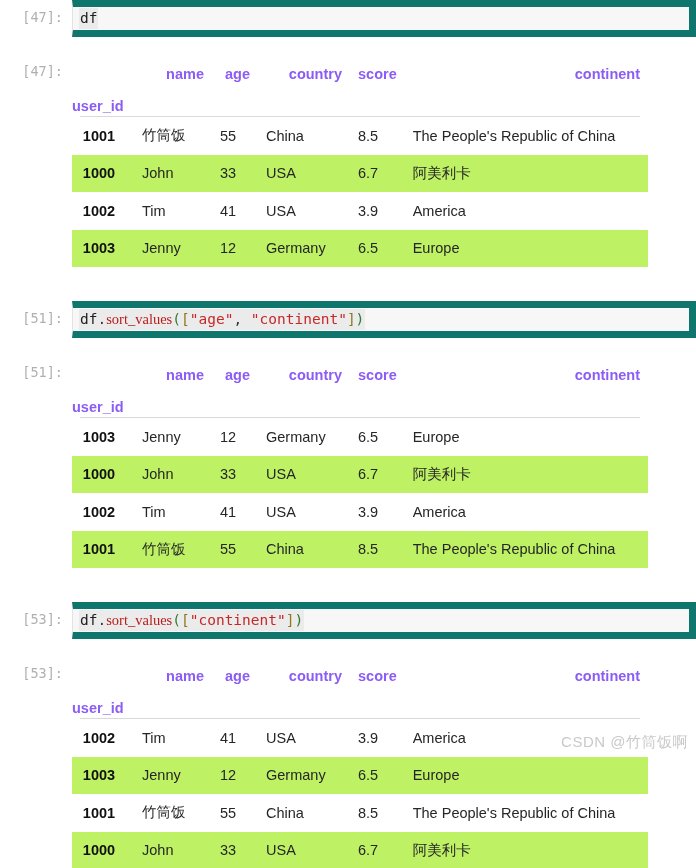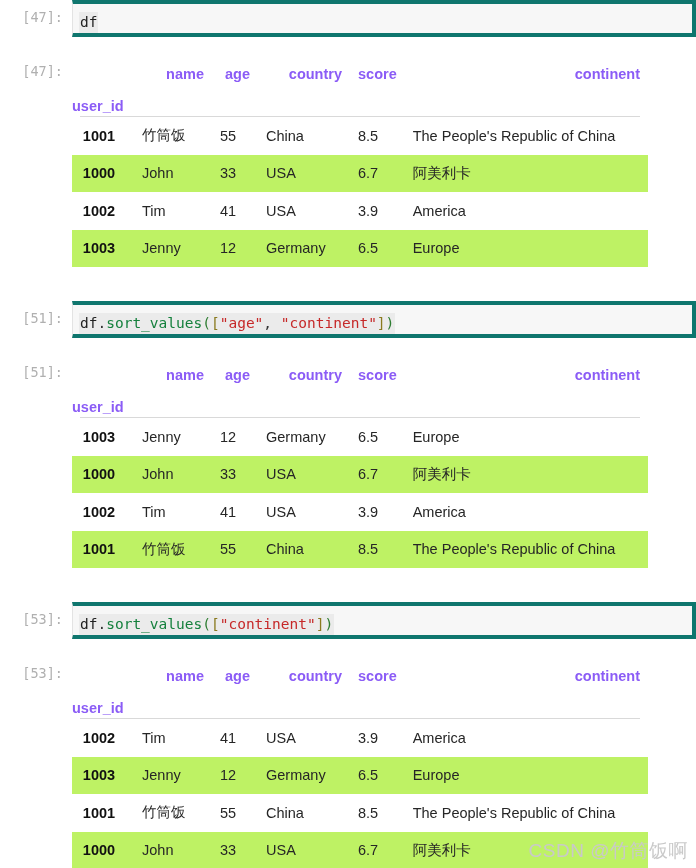--- a/index.html
+++ b/index.html
@@ -6,21 +6,21 @@
   html, body {
     margin: 0; padding: 0;
     width: 696px; height: 868px;
     background: #ffffff;
     font-family: "Liberation Sans", sans-serif;
     overflow: hidden;
   }
   #page {
     position: relative;
     width: 696px;
-    height: 868px;
+    height: 756px;
     background: #ffffff;
   }
 
   
   .cell {
     display: flex;
     align-items: flex-start;
     width: 696px;
   }
   .prompt {
@@ -34,37 +34,37 @@
     line-height: 1;
     white-space: nowrap;
     user-select: none;
   }
 
   
   .input-cell .prompt { padding-top: 11px; }
   .code-box {
     flex: 1 1 auto;
     background: #f7f7f7;
-    border: 4px solid #0f766e;
+    border: 7px solid #0f766e;
     border-left: 1px solid #e3e3e3;
     height: 37px;
     display: flex;
-    align-items: flex-end;
+    align-items: center;
     padding: 0 0 0 6px;
   }
   .code-line {
     font-family: "DejaVu Sans Mono", "Liberation Mono", monospace;
     font-size: 14.5px;
     line-height: 21px;
     white-space: pre;
     background: #ebebeb;
     padding: 0 1px;
   }
   .tok-name  { color: #202020; }
-  .tok-attr  { color: #15803d; }
+  .tok-attr  { color: #b91c1c; font-family: Liberation Serif, serif; }
   .tok-paren { color: #2e7d32; }
   .tok-brack { color: #8a7a1e; }
   .tok-str   { color: #c62828; }
   .tok-punct { color: #333333; }
 
   
   .output-cell { margin-top: 0; }
   .output-cell .prompt { padding-top: 14px; }
   .df-wrap {
     flex: 1 1 auto;
@@ -118,21 +118,21 @@
   .col-idx     { width: 62px; }
 
   .spacer-sm { height: 14px; }
   .spacer-lg { height: 34px; }
 
   
   .watermark {
     position: absolute;
     right: 8px;
     bottom: 4px;
-    font-size: 19px;
+    font-size: 15px;
     color: #c9c9c9;
     font-family: "Liberation Sans", sans-serif;
     letter-spacing: 0.5px;
     user-select: none;
     pointer-events: none;
   }
 </style>
 </head>
 <body>
 

